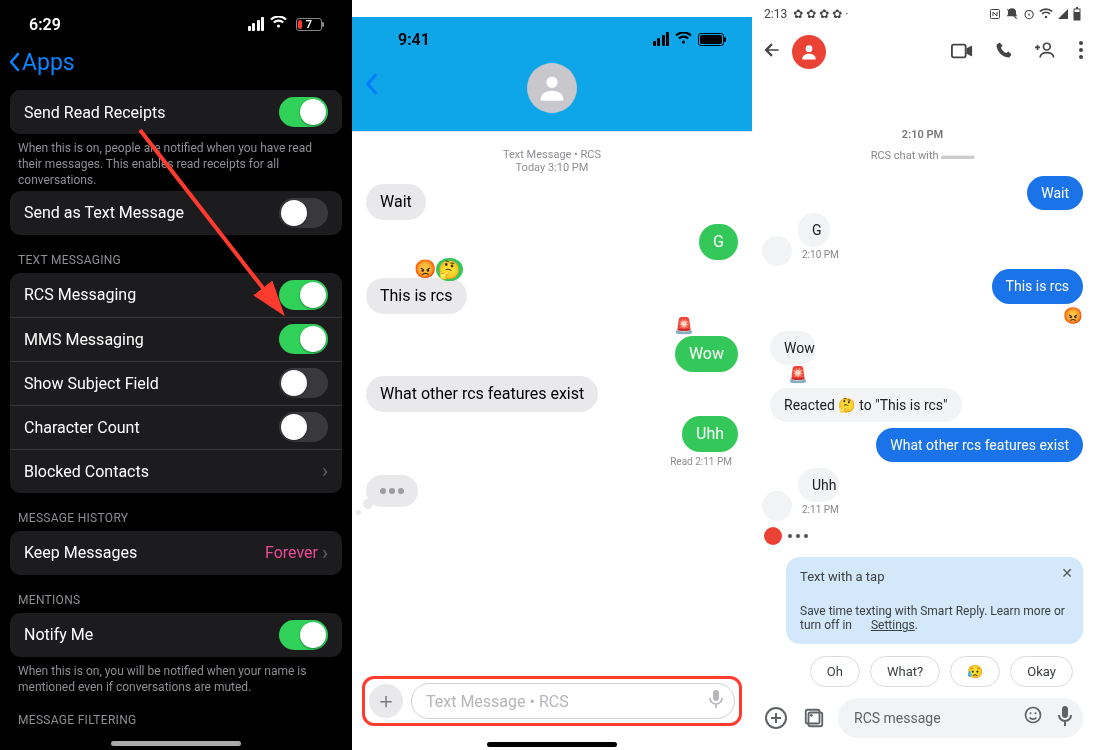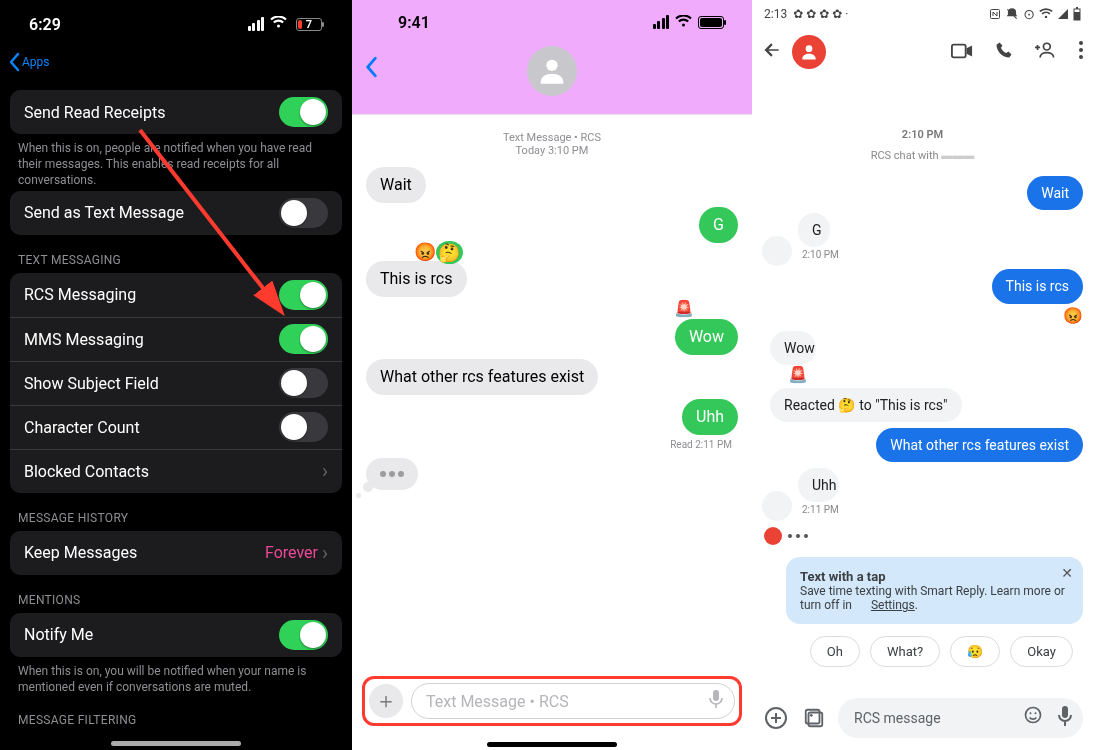--- a/index.html
+++ b/index.html
@@ -9,21 +9,21 @@
   
   .p1 { width:352px; background:#000; color:#fff; }
   .p1 .statusbar { height:48px; display:flex; align-items:center; justify-content:space-between; padding:0 30px 0 29px; font-weight:600; font-size:16px;}
   .p1 .stat-icons { display:flex; align-items:center; gap:6px; font-size:13px;}
   .battery { display:inline-flex; align-items:center; }
   .battery-shell { width:26px; height:13px; border:1px solid #888; border-radius:3px; position:relative; margin-left:3px;}
   .battery-shell:after{content:""; position:absolute; right:-3px; top:3px; width:2px;height:5px;background:#888;border-radius:1px;}
   .battery-fill-red{position:absolute;left:1px;top:1px;bottom:1px;width:4px;background:#ff3b30;border-radius:2px;}
   .battery-num{font-size:11px;position:absolute;left:0;right:0;text-align:center;line-height:11px;top:0;color:#fff;}
   .p1 .navbar { height:28px; display:flex; align-items:center;}
-  .p1 .back { color:#0a84ff; font-size:12px; padding-left:8px; display:flex;align-items:center;gap:2px;}
+  .p1 .back { color:#0a84ff; font-size:23px; padding-left:8px; display:flex;align-items:center;gap:2px;}
   .p1 .title { position:absolute; left:0; right:0; text-align:center; font-weight:600; font-size:18px; pointer-events:none;}
   .p1 .content { padding: 14px 10px 0 10px; }
   .section-header { color:#8e8e93; font-size:12px; padding:18px 8px 6px 8px; letter-spacing:0.3px; text-transform:uppercase;}
   .section-footer { color:#8e8e93; font-size:12px; padding:6px 8px 0 8px; line-height:1.35;}
   .group { background:#1c1c1e; border-radius:10px; overflow:hidden;}
   .row { display:flex; align-items:center; justify-content:space-between; min-height:44px; padding:0 14px; border-top:0.5px solid #3a3a3c;}
   .group .row:first-child{border-top:none;}
   .row-label { font-size:16px;}
   .row-value{ color:#ec4899; font-size:16px; margin-left:auto; margin-right:4px;}
   .chev { color:#636366; font-size:20px;}
@@ -35,21 +35,21 @@
   .arrow{position:absolute;pointer-events:none;}
   .arrow svg{overflow:visible;}
 
   
   .p2 { width:400px; background:#fff; color:#000;}
   .p2 .statusbar{height:44px;display:flex;align-items:center;justify-content:space-between;padding:0 28px 0 46px;font-weight:600;font-size:16px;}
   .p2 .stat-icons{display:flex;align-items:center;gap:6px;}
   .bat2{width:26px;height:13px;border:1px solid #000;border-radius:3px;position:relative;}
   .bat2:after{content:"";position:absolute;right:-3px;top:3px;width:2px;height:5px;background:#000;border-radius:1px;}
   .bat2-fill{position:absolute;left:1px;right:1px;top:1px;bottom:1px;background:#000;border-radius:2px;}
-  .p2 .header{background:#f0abfc;border-bottom:1px solid #e5e5ea;padding-bottom:6px;position:relative;}
+  .p2 .header{background:#0ea5e9;border-bottom:1px solid #e5e5ea;padding-bottom:6px;position:relative;margin-top:17px;}
   .p2 .back2{position:absolute;left:12px;top:54px;color:#007aff;font-size:26px;}
   .avatar-lg{width:50px;height:50px;border-radius:50%;background:#c8c8cc;margin:2px auto 0;display:flex;align-items:center;justify-content:center;}
   .avatar-lg svg{width:34px;height:34px;fill:#fff;}
   .avatar-name{text-align:center;color:#999;font-size:9px;margin-top:2px;letter-spacing:0.5px;}
   .conv{padding:10px 14px 0;}
   .ts-header{text-align:center;color:#8e8e93;font-size:11px;margin:6px 0 10px;}
   .bubble-row{display:flex;margin:4px 0;position:relative;}
   .bubble-row.left{justify-content:flex-start;}
   .bubble-row.right{justify-content:flex-end;}
   .bubble{max-width:78%;padding:8px 14px;border-radius:18px;font-size:16px;line-height:1.25;position:relative;}
@@ -86,21 +86,21 @@
   .abubble{max-width:78%;padding:8px 14px;border-radius:20px;font-size:14px;line-height:1.3;}
   .ab-row{display:flex;margin:3px 0;position:relative;}
   .ab-row.left{justify-content:flex-start;}
   .ab-row.right{justify-content:flex-end;}
   .abubble.out{background:#1a73e8;color:#fff;}
   .abubble.in{background:#f1f3f4;color:#202124;}
   .small-ts{font-size:10px;color:#888;margin:2px 0 6px 4px;}
   .letter-av{width:30px;height:30px;border-radius:50%;background:#f1f3f4;color:#555;display:flex;align-items:center;justify-content:center;font-size:14px;margin-right:6px;align-self:flex-end;}
   .react-emoji{font-size:16px;margin-top:2px;}
   .smartcard{background:#d3e8fa;border-radius:14px;margin:12px 0 6px 24px;padding:12px 14px;position:relative;font-size:12px;color:#3c4043;}
-  .smartcard .sc-title{font-weight:700;margin-bottom:0;font-size:13px;}
+  .smartcard .sc-title{font-weight:400;margin-bottom:20px;font-size:13px;}
   .smartcard .sc-close{position:absolute;right:10px;top:8px;font-size:14px;color:#555;}
   .smartcard a{color:#3c4043;text-decoration:underline;margin-left:16px;}
   .smartcard:after{content:"";position:absolute;bottom:-8px;right:30px;border:8px solid transparent;border-top-color:#d3e8fa;}
   .chips{display:flex;gap:10px;justify-content:flex-end;padding:6px 10px 0 0;}
   .chip{border:1px solid #dadce0;border-radius:18px;padding:7px 16px;font-size:13px;color:#3c4043;background:#fff;}
   .composer3{position:absolute;bottom:2px;left:0;right:0;padding:4px 10px 10px;display:flex;align-items:center;gap:10px;}
   .cbtn{width:28px;height:28px;display:flex;align-items:center;justify-content:center;color:#5f6368;font-size:22px;}
   .input3{flex:1;height:40px;background:#f1f3f4;border-radius:20px;display:flex;align-items:center;padding:0 10px 0 16px;color:#5f6368;font-size:14px;justify-content:space-between;}
   .input3 .iicons{display:flex;gap:14px;font-size:18px;}
   .typing3{display:flex;align-items:center;gap:6px;margin:6px 0 0 2px;}

